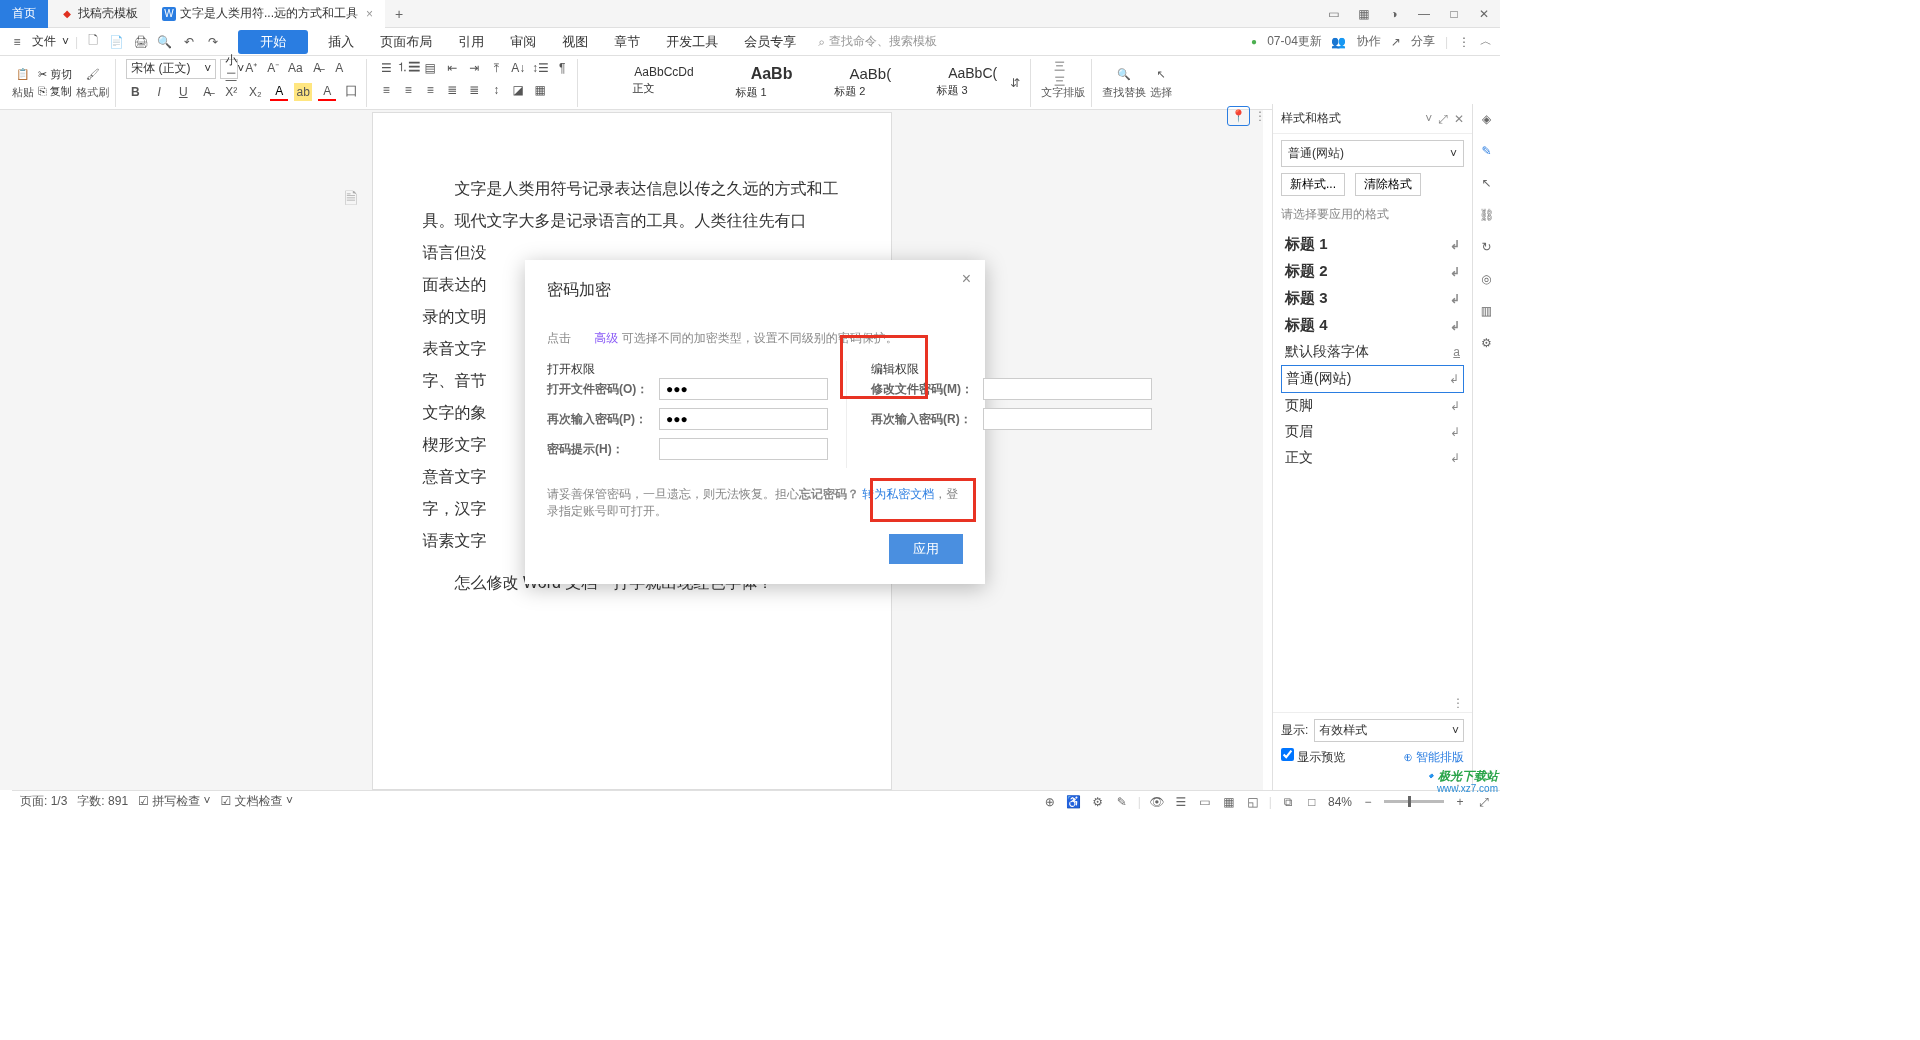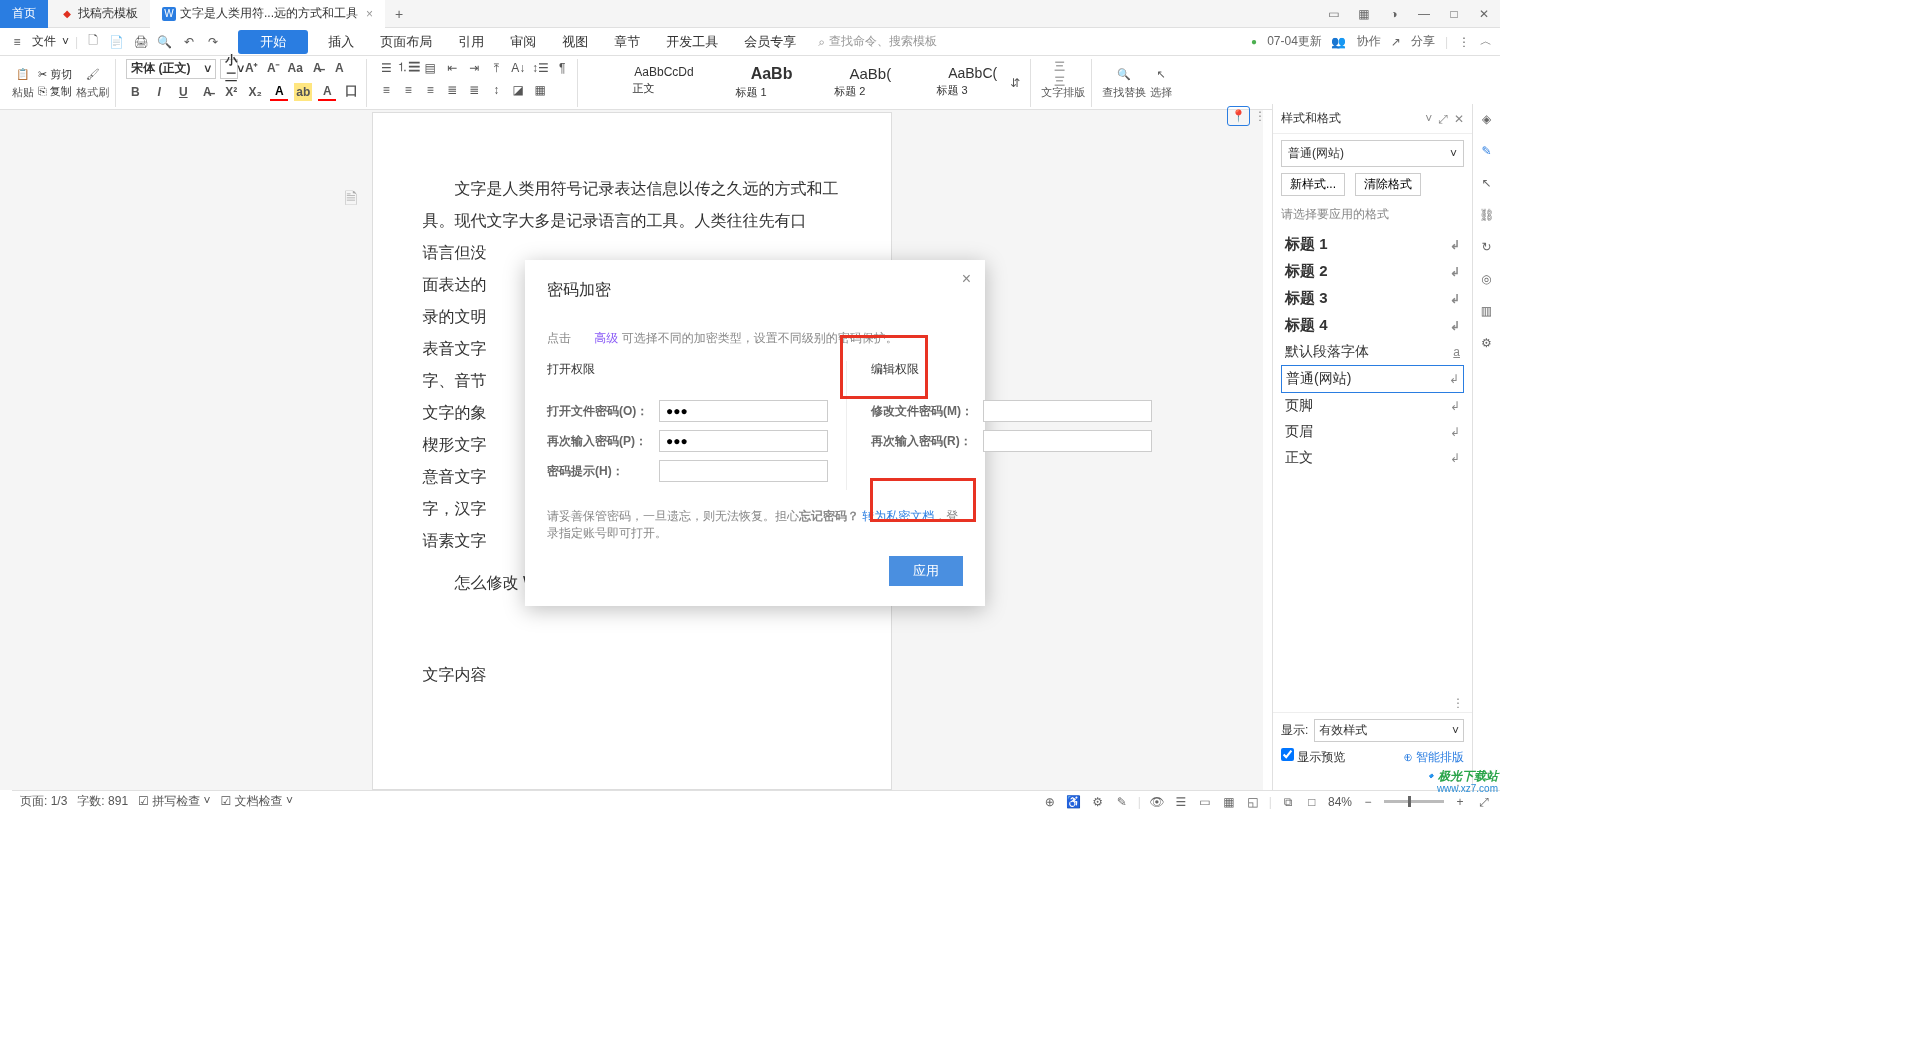--- a/index.html
+++ b/index.html
@@ -69,21 +69,21 @@
 .statusbar { position: absolute; bottom: 0; left: 12px; right: 0; height: 22px; background: #fff; border-top: 1px solid #e0e0e0; display: flex; align-items: center; padding: 7px 8px; gap: 10px; font-size: 12px; color: #555; }
 .statusbar .sb-right { margin-left: auto; display: flex; align-items: center; gap: 8px; }
 .sbic { width: 16px; height: 16px; display: inline-flex; align-items: center; justify-content: center; color: #666; }
 .dialog { position: absolute; left: 525px; top: 260px; width: 460px; background: #fff; box-shadow: 0 4px 20px rgba(0,0,0,0.25); padding: 20px 22px; }
 .dialog h3 { font-size: 16px; font-weight: normal; margin-bottom: 29px; }
 .dialog .close { position: absolute; top: 10px; right: 14px; color: #888; font-size: 16px; }
 .dialog .tip { font-size: 12px; color: #888; margin-bottom: 14px; }
 .dialog .tip a { color: #8b5cf6; text-decoration: none; margin-left: 20px; }
 .dlg-cols { display: flex; gap: 24px; }
 .dlg-col { flex: 1; }
-.dlg-col .sec-title { font-size: 12px; margin-bottom: 22px; }
+.dlg-col .sec-title { font-size: 12px; margin-bottom: 0; }
 .dlg-row { display: flex; align-items: center; margin-bottom: 8px; font-size: 12px; gap: 4px; }
 .dlg-row label { width: 108px; color: #666; font-size: 12px; font-weight: bold; }
 .dlg-row input { flex: 1; border: 1px solid #ccc; height: 22px; padding: 0 6px; font-size: 12px; }
 .dlg-note { font-size: 12px; color: #888; margin-top: 18px; }
 .dlg-note a { color: #2a7de1; text-decoration: none; }
 .dlg-foot { display: flex; justify-content: flex-end; margin-top: 14px; }
 .dlg-apply { background: #4a8fe0; color: #fff; border: none; padding: 6px 24px; font-size: 13px; }
 
 
 .anno { position: absolute; border: 3px solid #e83323; pointer-events: none; }
@@ -166,21 +166,21 @@
     </div>
     <div style="display:flex;flex-direction:column;gap:2px;font-size:11px;">
       <span><span>✂ </span><span>剪切</span></span>
       <span><span>⎘ </span><span>复制</span></span>
     </div>
     <div class="ribbon-col">
       <span class="ribbon-ic">🖌</span>
       <span>格式刷</span>
     </div>
   </div>
-  <div class="ribbon-group" style="flex-direction:column;align-items:flex-start;gap:4px;font-weight:bold;">
+  <div class="ribbon-group" style="flex-direction:column;align-items:flex-start;gap:4px;">
     <div style="display:flex;gap:4px;">
       <span class="ribbon-sel" style="width:90px;">
           <span>宋体 (正文)</span>
           <span style="margin-left:auto;">˅</span>
         </span>
       <span class="ribbon-sel" style="width:18px;">
           <span>小二</span>
           <span style="margin-left:auto;">˅</span>
         </span>
       <span class="ribbon-ic">A⁺</span>
@@ -278,21 +278,20 @@
     <p><span>面表达的</span></p>
     <p><span>录的文明</span></p>
     <p><span>表音文字</span></p>
     <p><span>字、音节</span></p>
     <p><span>文字的象</span></p>
     <p><span>楔形文字</span></p>
     <p><span>意音文字</span></p>
     <p><span>字，汉字</span></p>
     <p><span>语素文字</span></p>
     <p style="text-indent:2em;margin-top:10px;"><span>怎么修改 Word 文档一打字就出现红色字体？</span></p>
-    <p style="margin-top:60px;"><span>文字内容</span></p>
   </div>
 </div>
 
 <div style="position:absolute;top:106px;right:234px;display:flex;align-items:center;gap:4px;">
   <span style="color:#2a7de1;border:1px solid #2a7de1;padding:2px 3px;border-radius:3px;">📍</span>
   <span style="color:#888;">⋮</span>
 </div>
 
 <div class="right-panel">
   <div class="rp-header">

